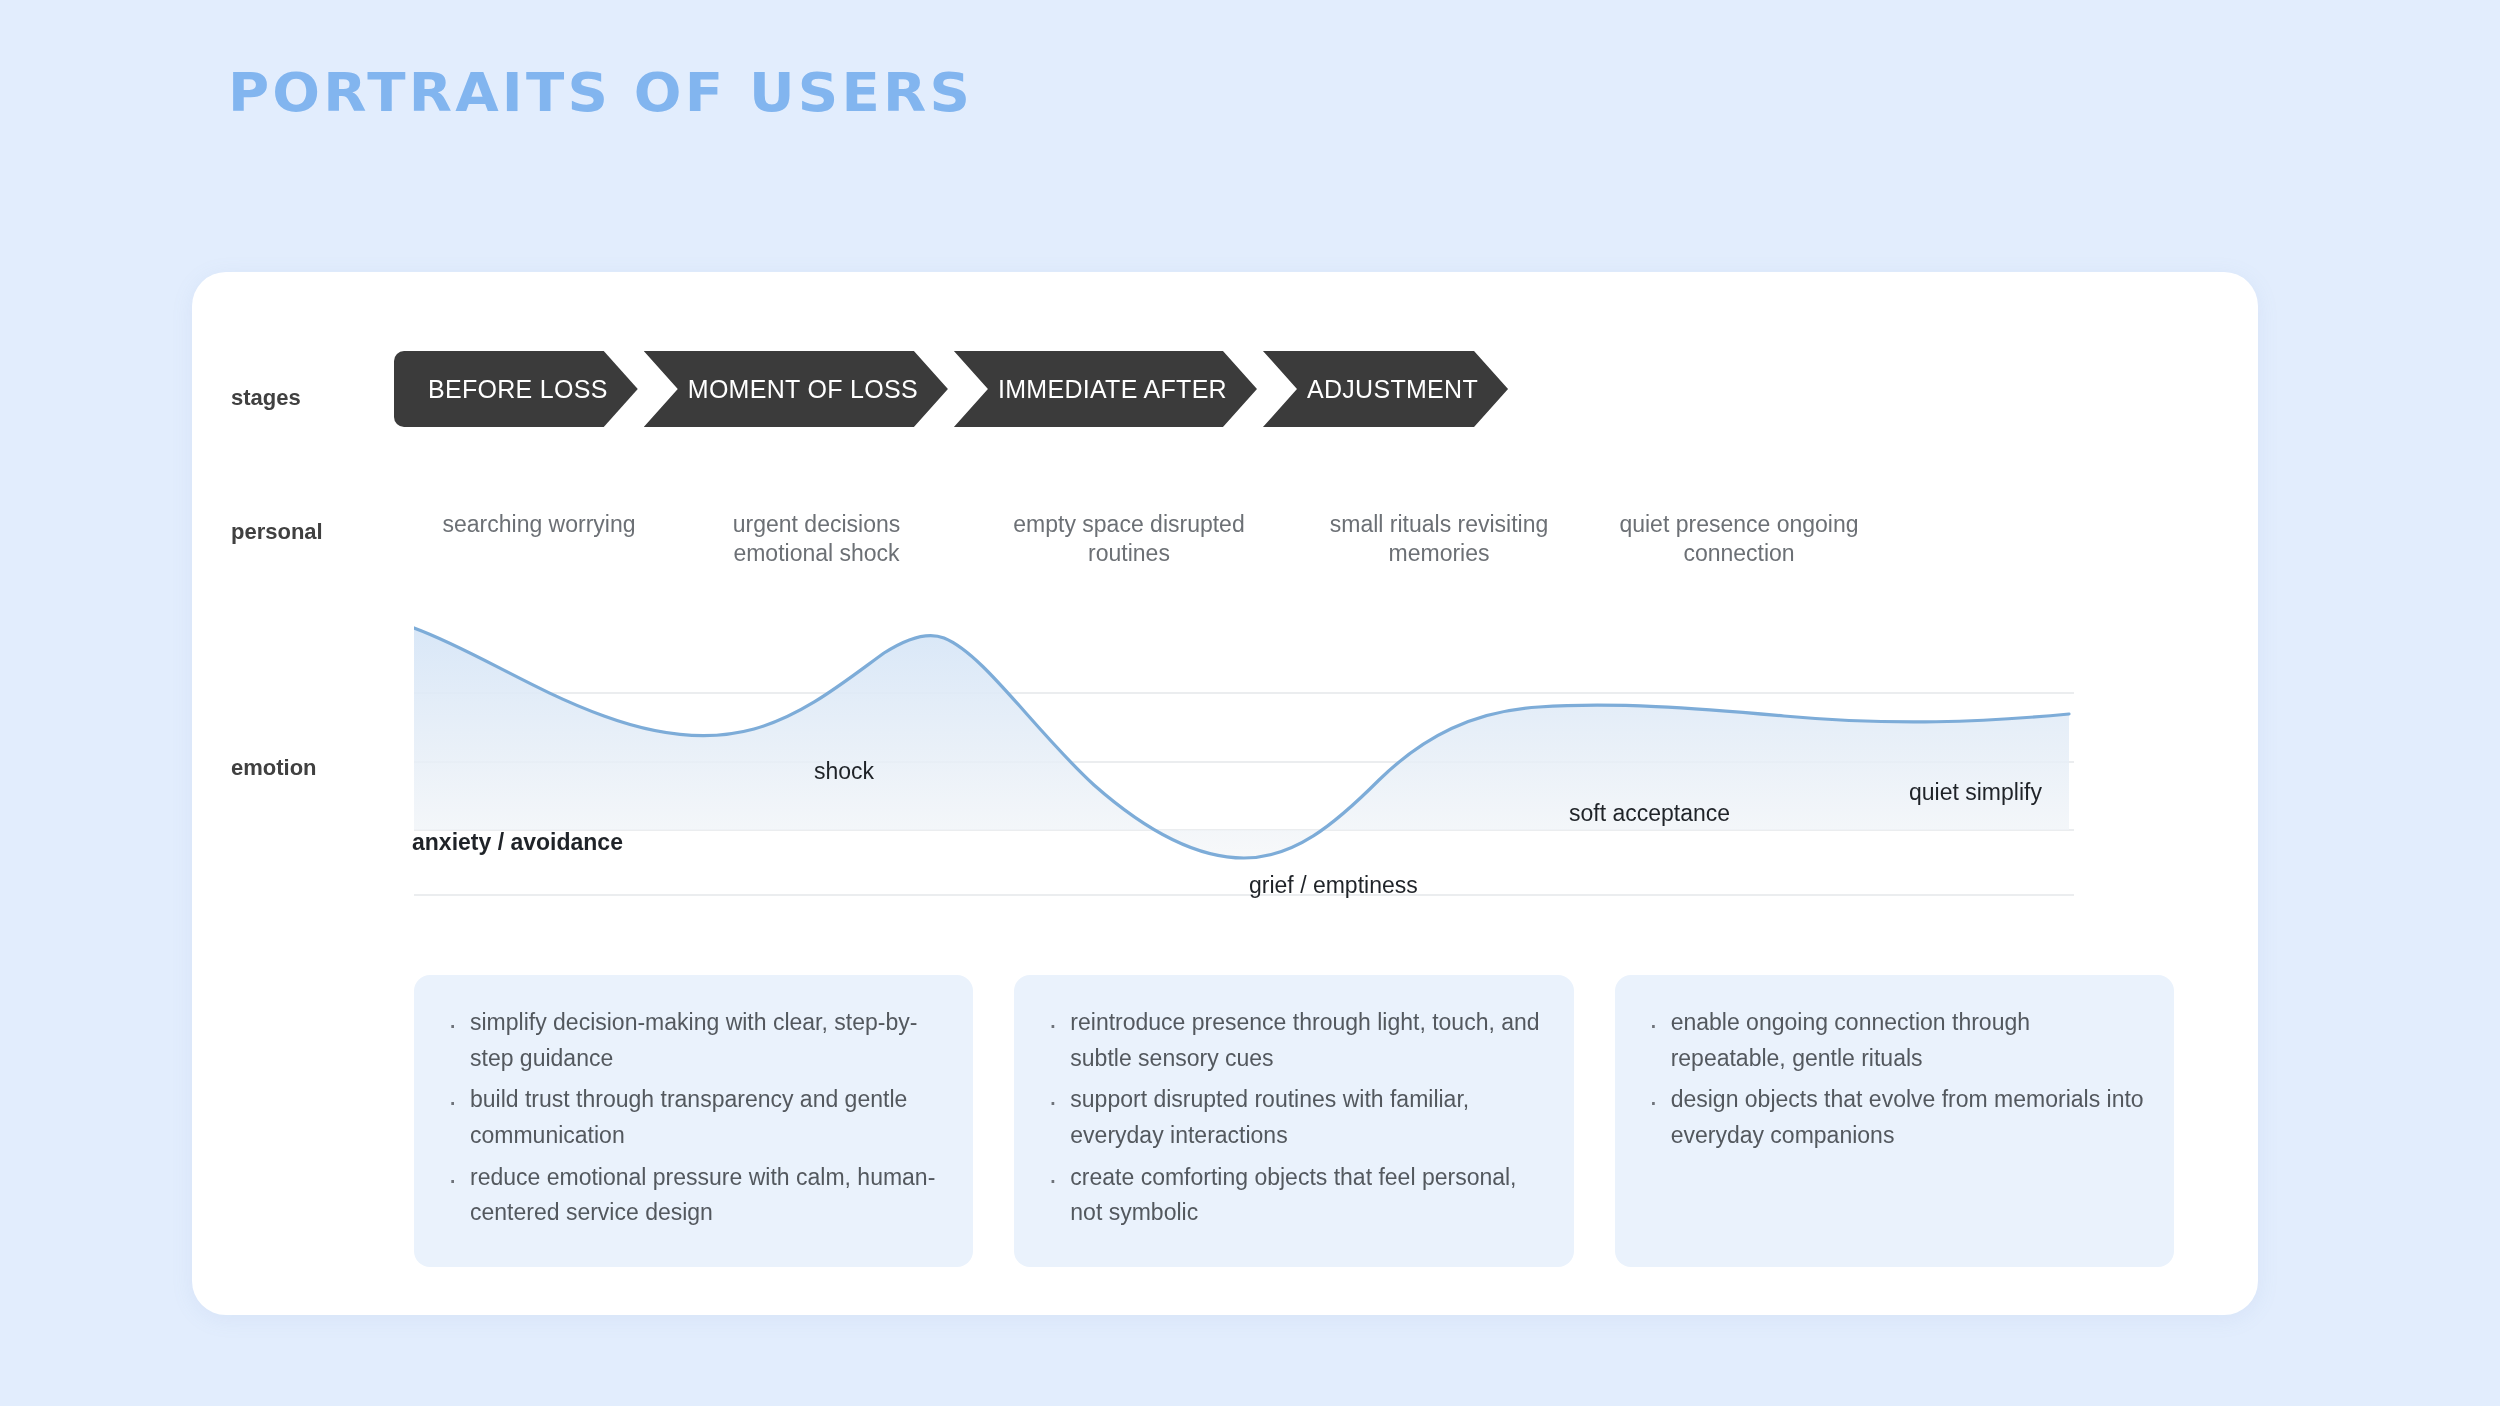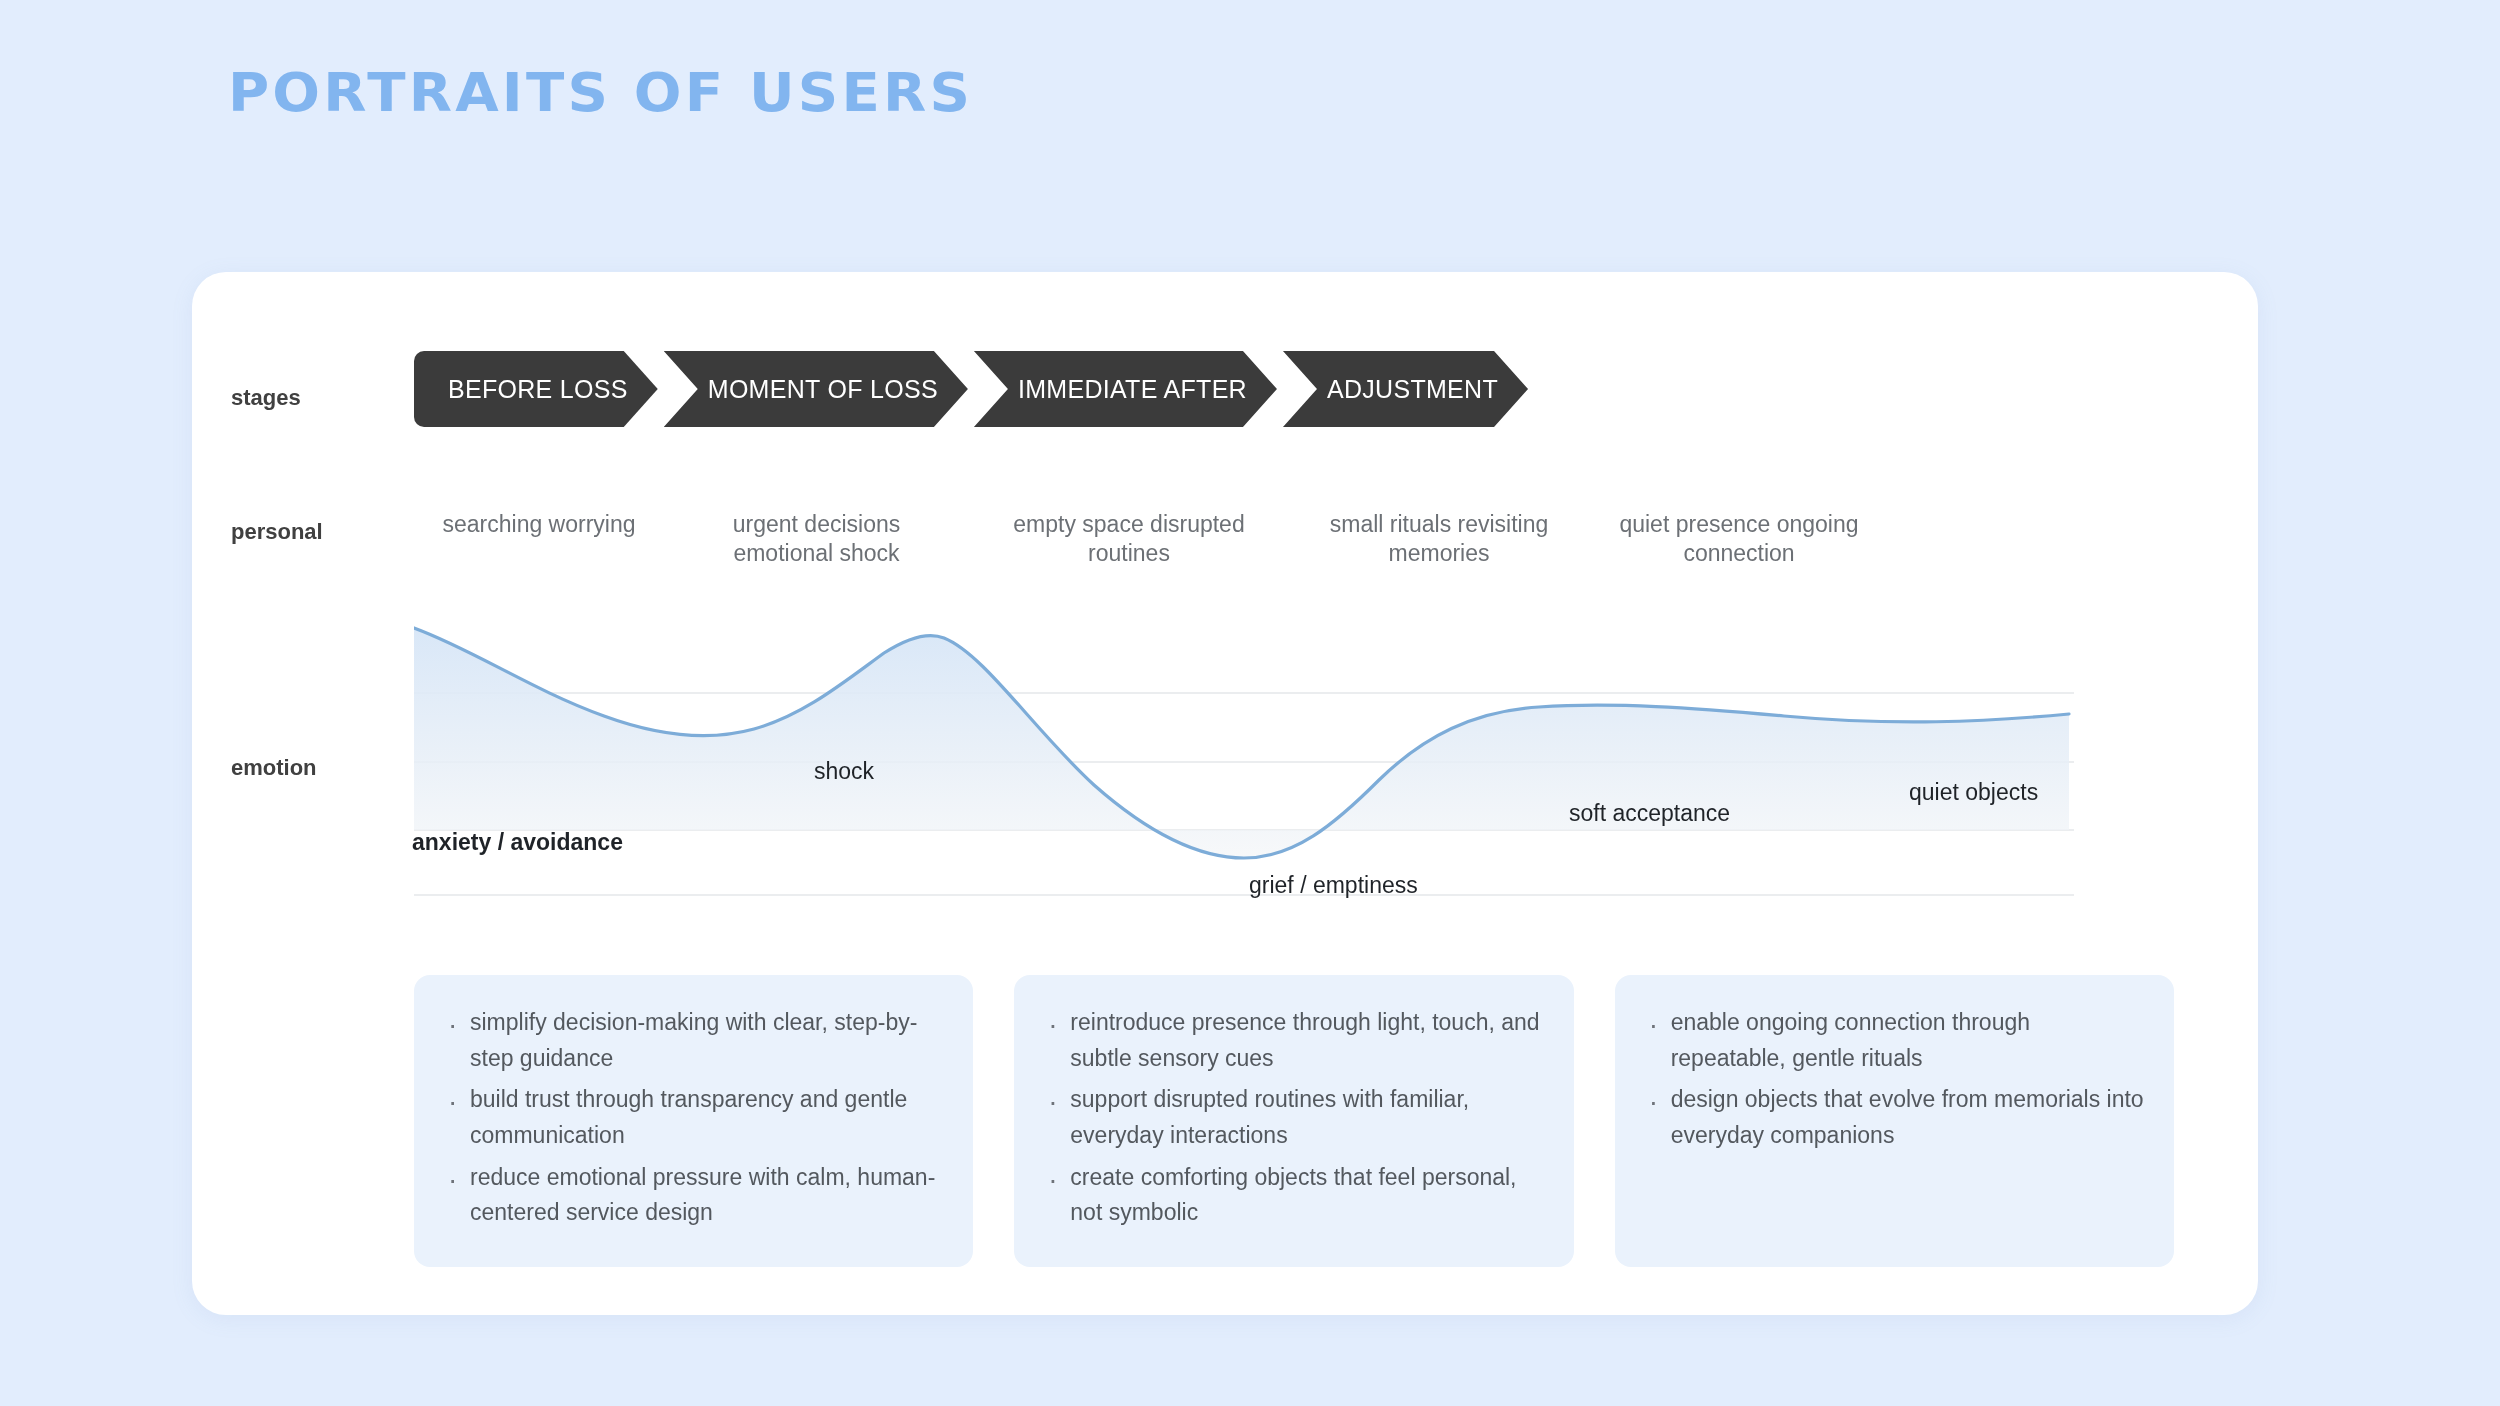--- a/index.html
+++ b/index.html
@@ -53,21 +53,21 @@
     color: #404040;
     white-space: nowrap;
   }
   .row-label.stages   { left: 231px; top: 385px; }
   .row-label.behavior { left: 231px; top: 519px; }
   .row-label.emotion  { left: 231px; top: 755px; }
 
   
   .stages-strip {
     position: absolute;
-    left: 414px;
+    left: 394px;
     top: 351px;
     height: 99px;
     display: flex;
     align-items: stretch;
   }
   .chev {
     position: relative;
     height: 76px;
     background: #3b3b3b;
     display: flex;
@@ -267,21 +267,21 @@
              C 880,248 920,215 965,170
              C 1010,126 1060,101 1125,97
              C 1200,92 1280,98 1370,106
              C 1480,116 1570,112 1655,104"></path>
   </svg>
 
   <div class="curve-label anxiety">anxiety / avoidance</div>
   <div class="curve-label shock">shock</div>
   <div class="curve-label grief">grief / emptiness</div>
   <div class="curve-label soft">soft acceptance</div>
-  <div class="curve-label quiet">quiet objects</div>
+  <div class="curve-label quiet">quiet simplify</div>
 </div>
 
 <div class="cards">
 
   <div class="card">
     <ul>
       <li>simplify decision-making with clear, step-by-step guidance</li>
       <li>build trust through transparency and gentle communication</li>
       <li>reduce emotional pressure with calm, human-centered service design</li>
     </ul>

